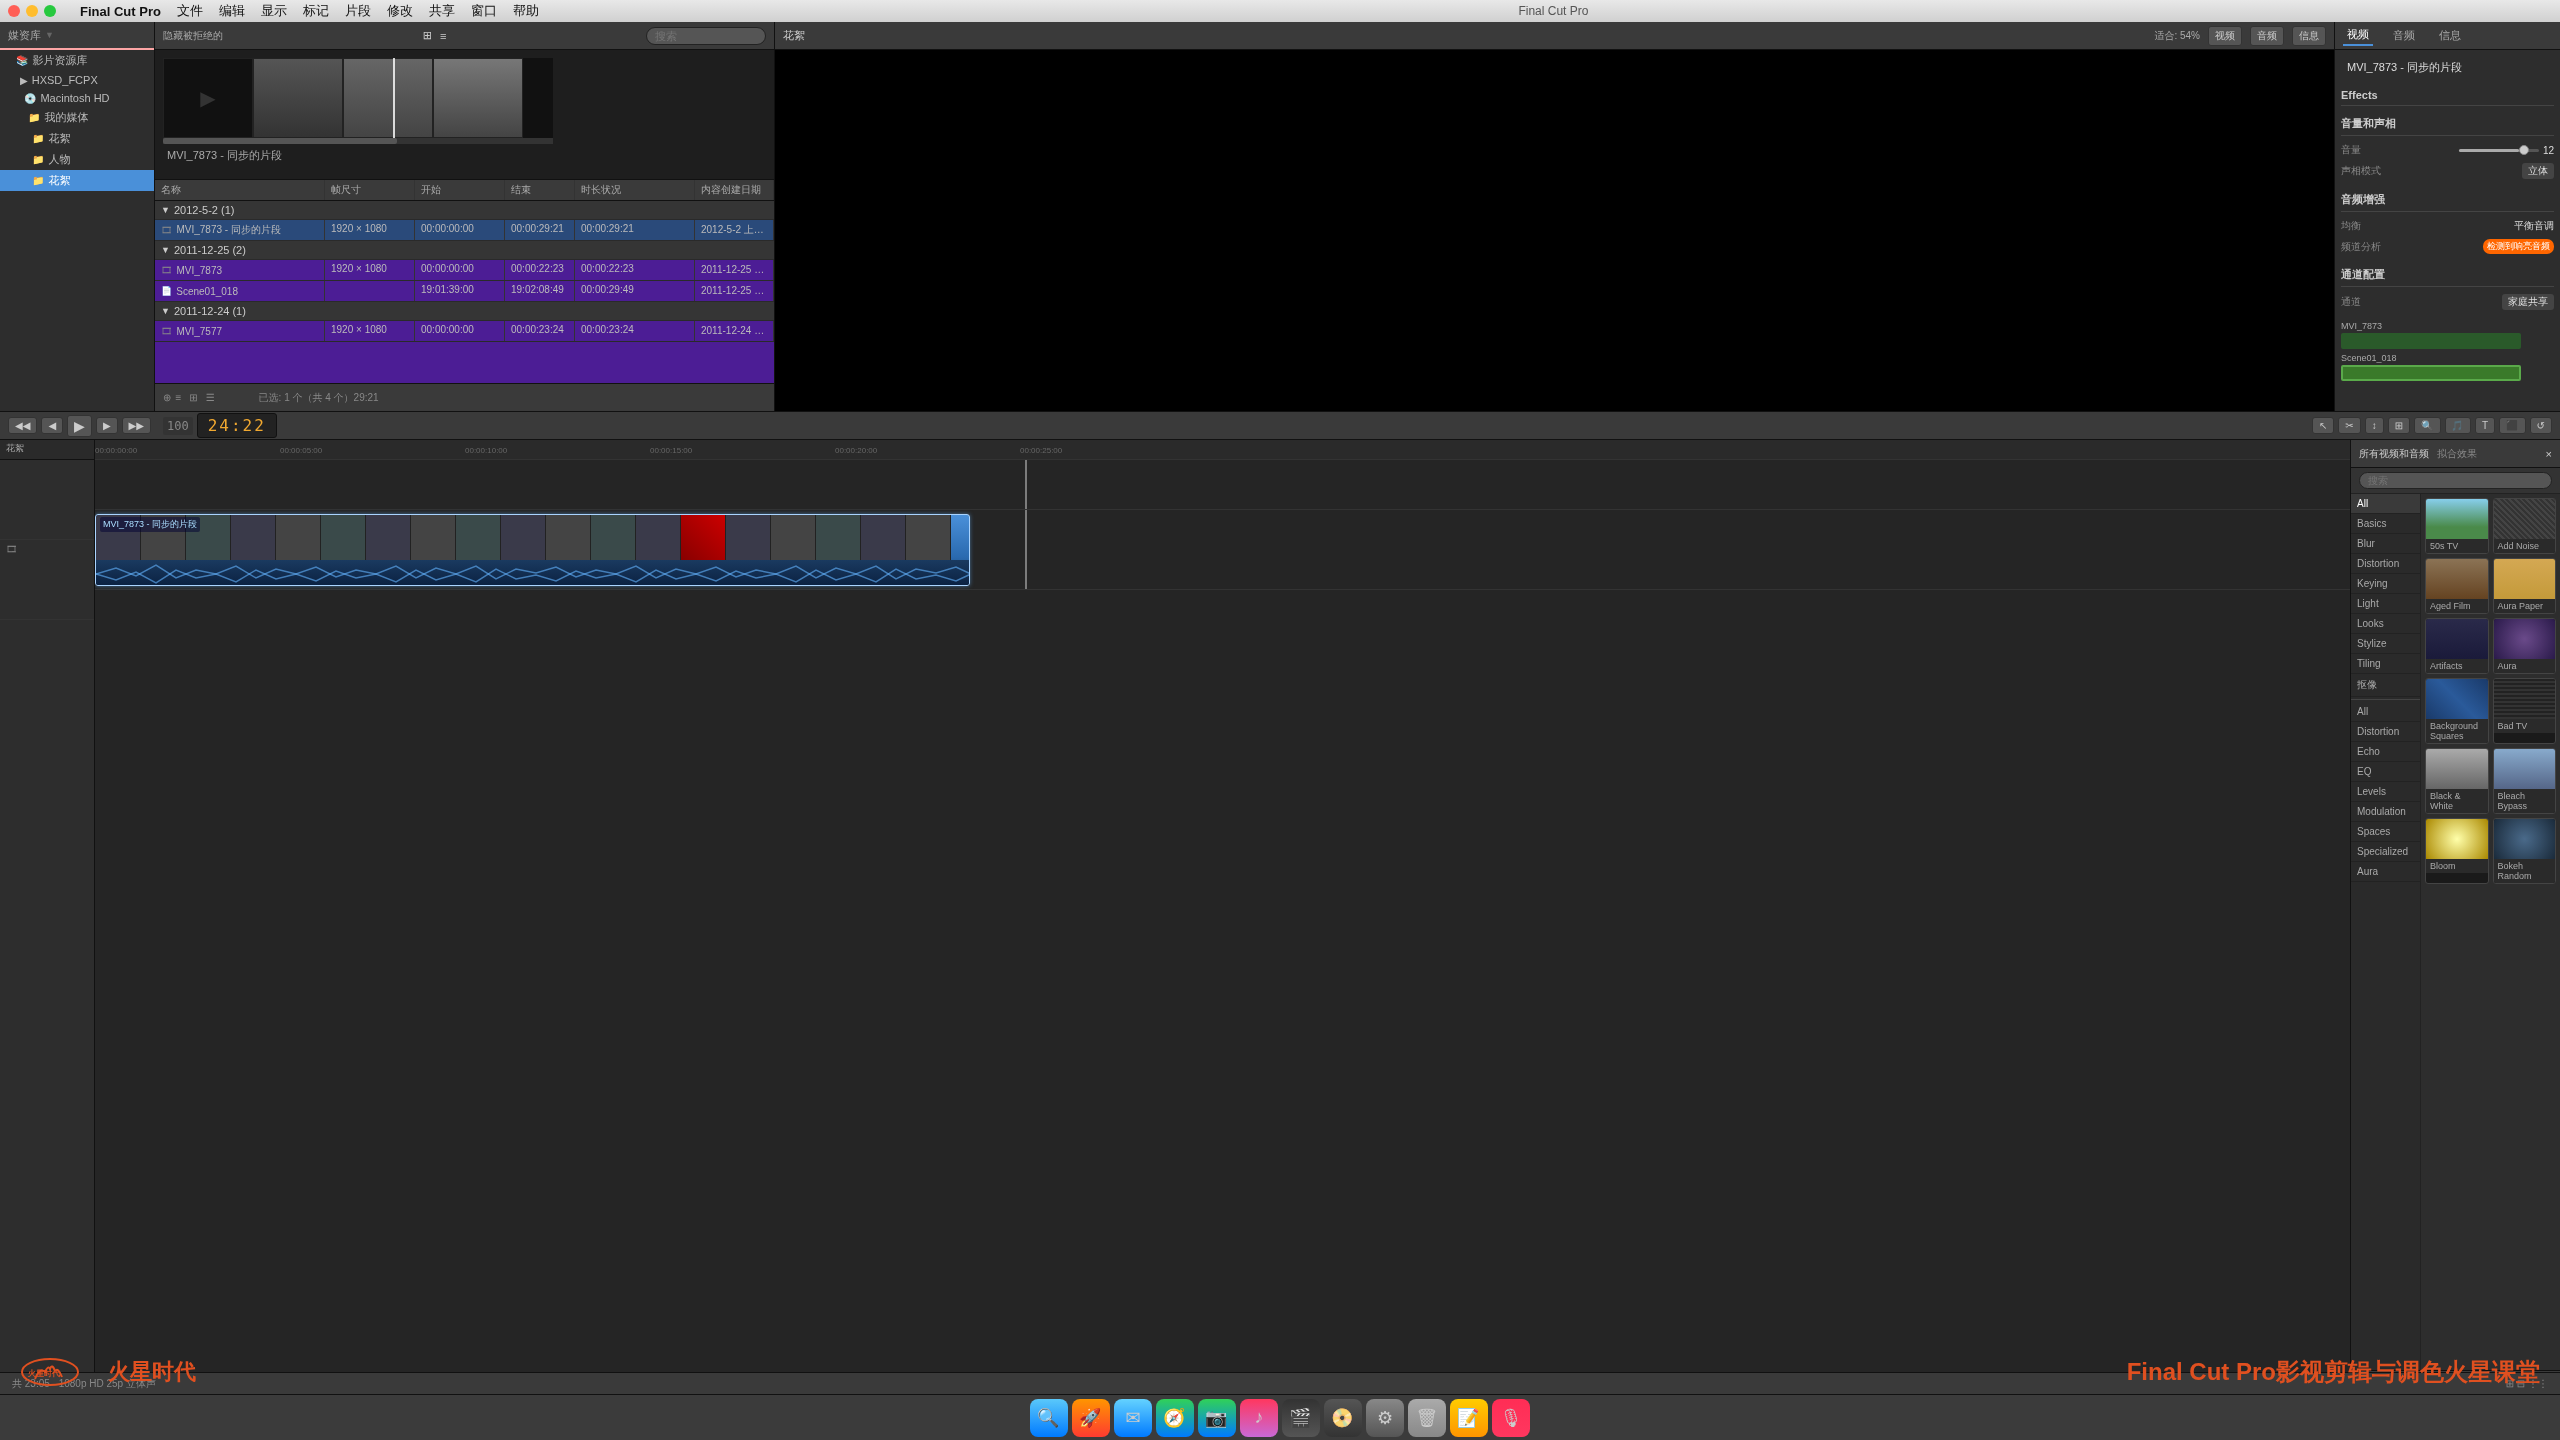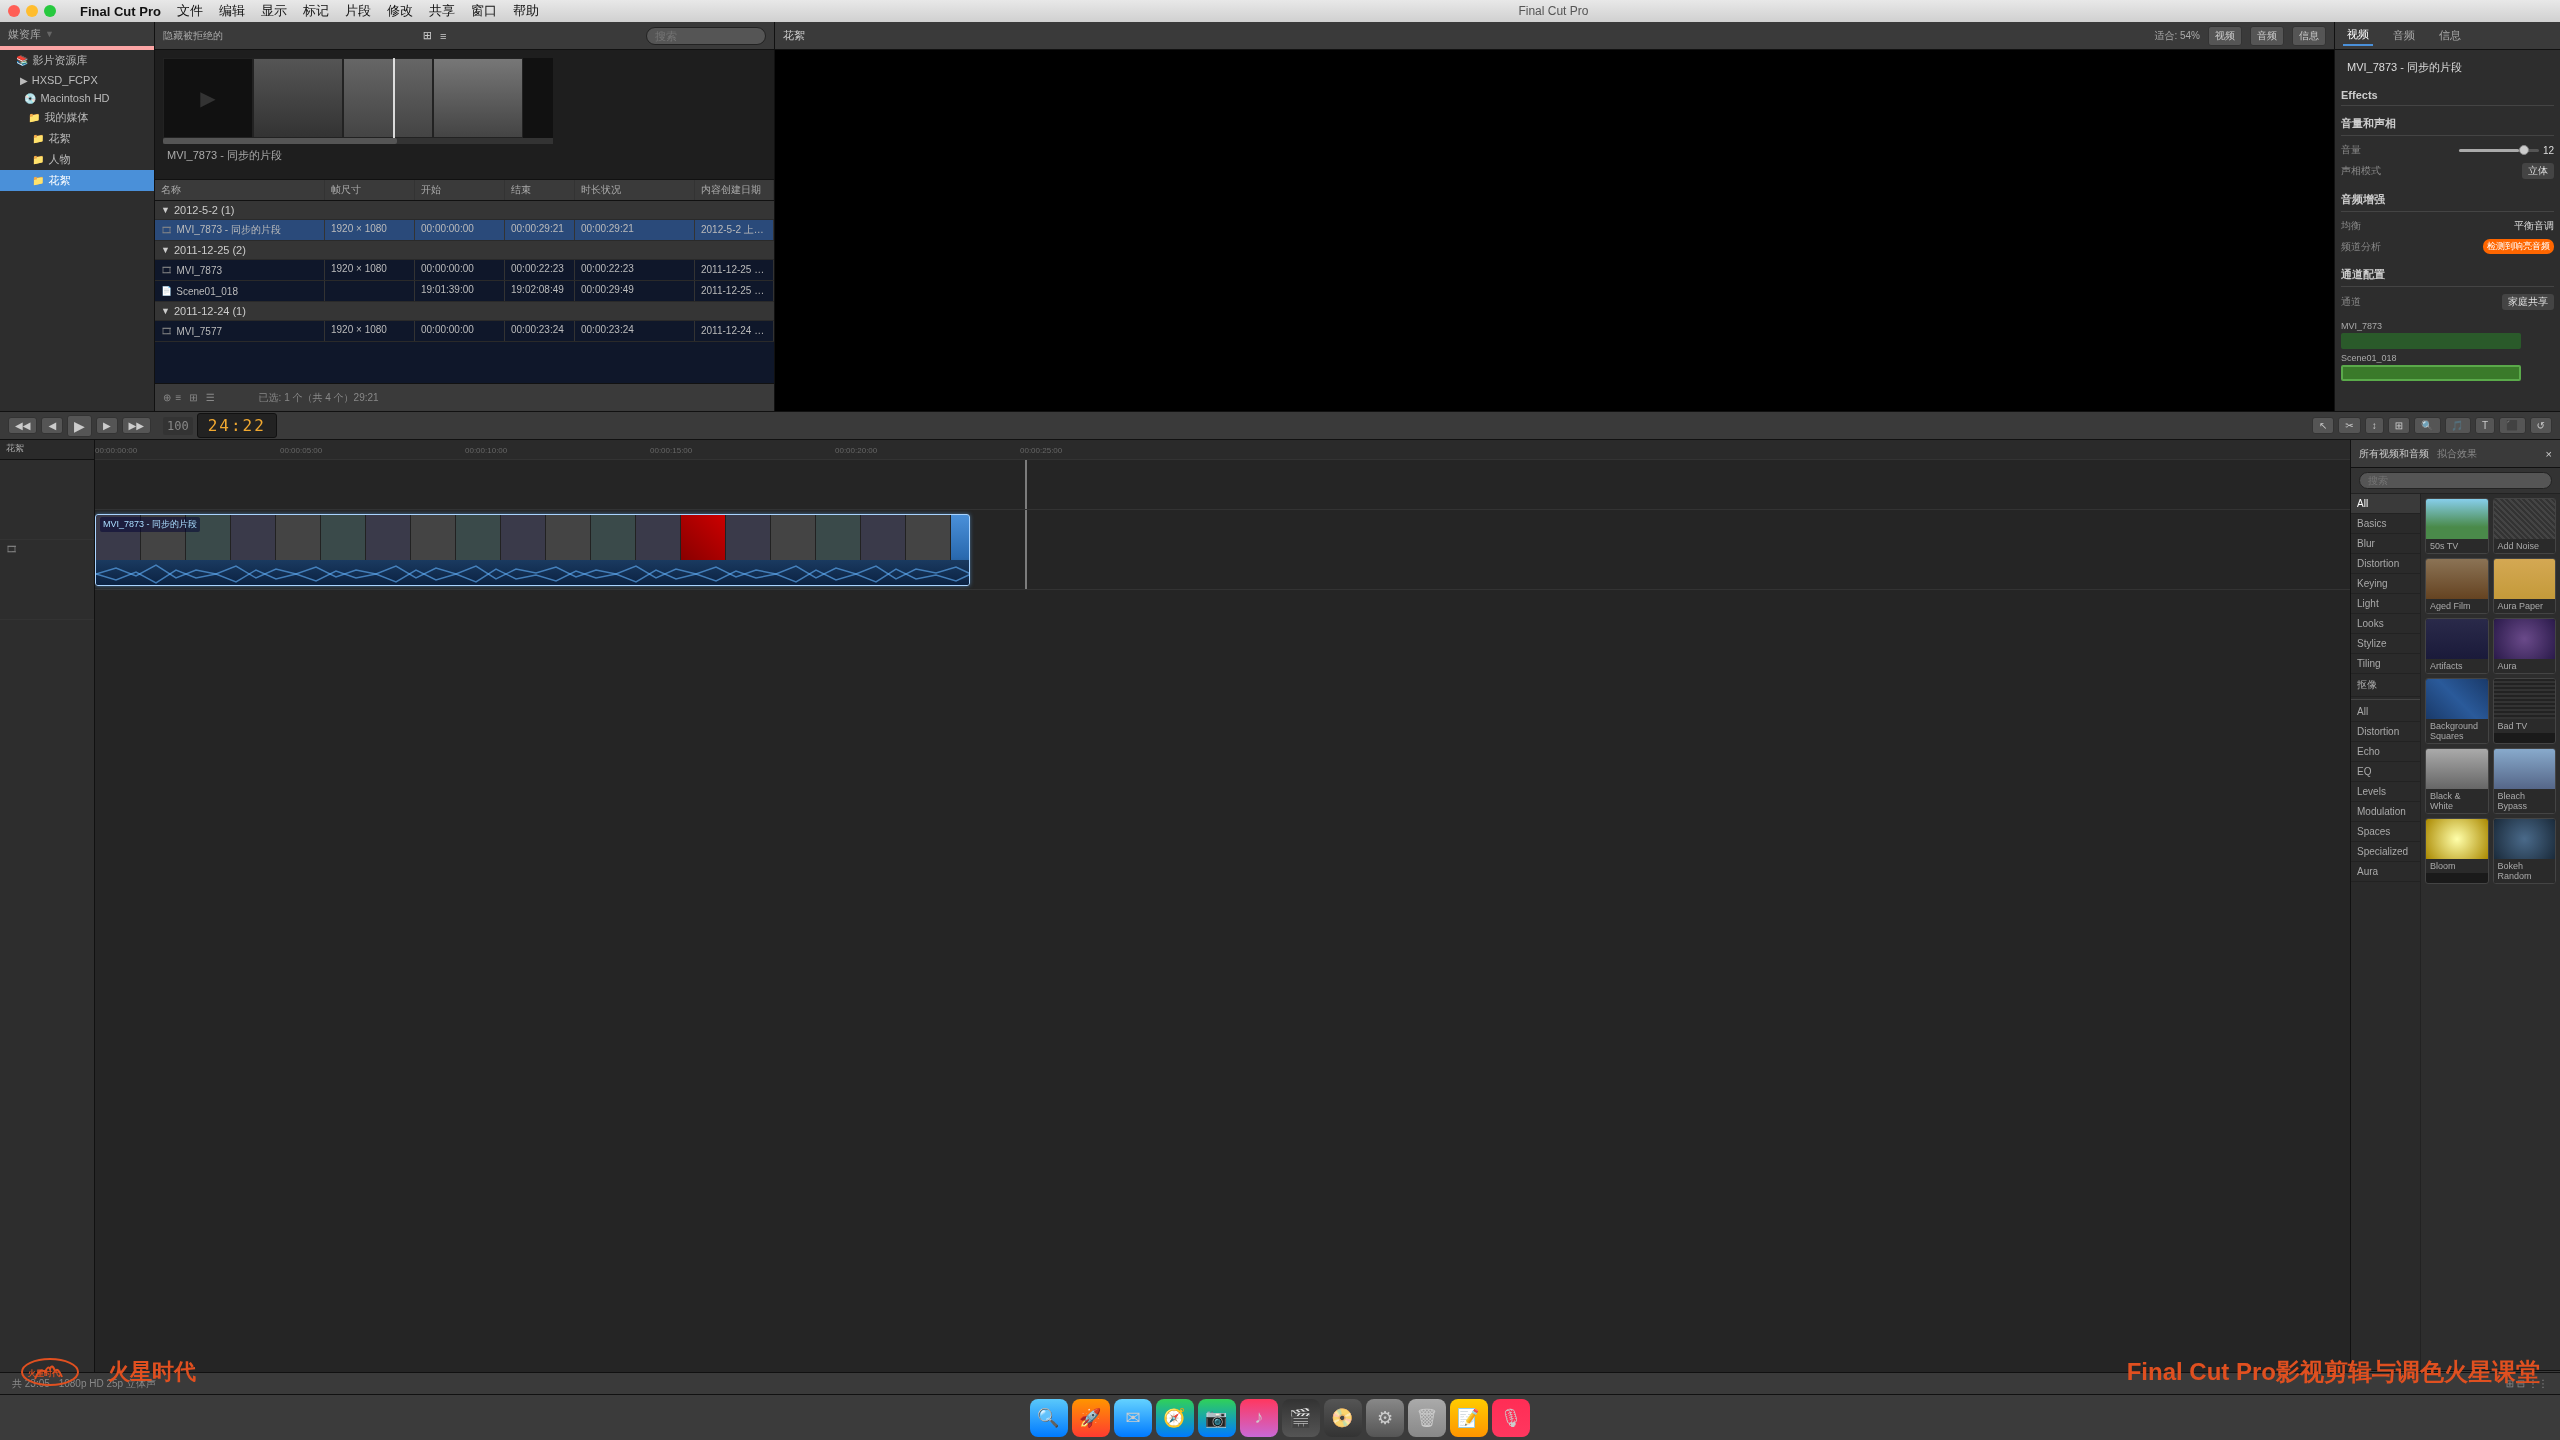--- a/index.html
+++ b/index.html
@@ -65,38 +65,38 @@
       flex-direction: column;
     }
     #sidebar-header {
       height: 28px;
       background: #3a3a3a;
       display: flex;
       align-items: center;
       padding: 0 8px;
       font-size: 11px;
       color: #aaa;
-      border-bottom: 4px solid #fca5a5;
+      border-bottom: 2px solid #fca5a5;
     }
     .sidebar-item {
       padding: 3px 8px 3px 16px;
       font-size: 11px;
       color: #bbb;
       cursor: pointer;
       display: flex;
       align-items: center;
       gap: 4px;
     }
     .sidebar-item.selected { background: #4a90d9; color: white; }
     .sidebar-item .icon { font-size: 10px; }
 
     
     #browser {
       width: 620px;
-      background: #0f172a;
+      background: #4c1d95;
       border-right: 1px solid #111;
       display: flex;
       flex-direction: column;
       justify-content: space-between;
     }
     #browser-toolbar {
       height: 28px;
       background: #3a3a3a;
       display: flex;
       align-items: center;

